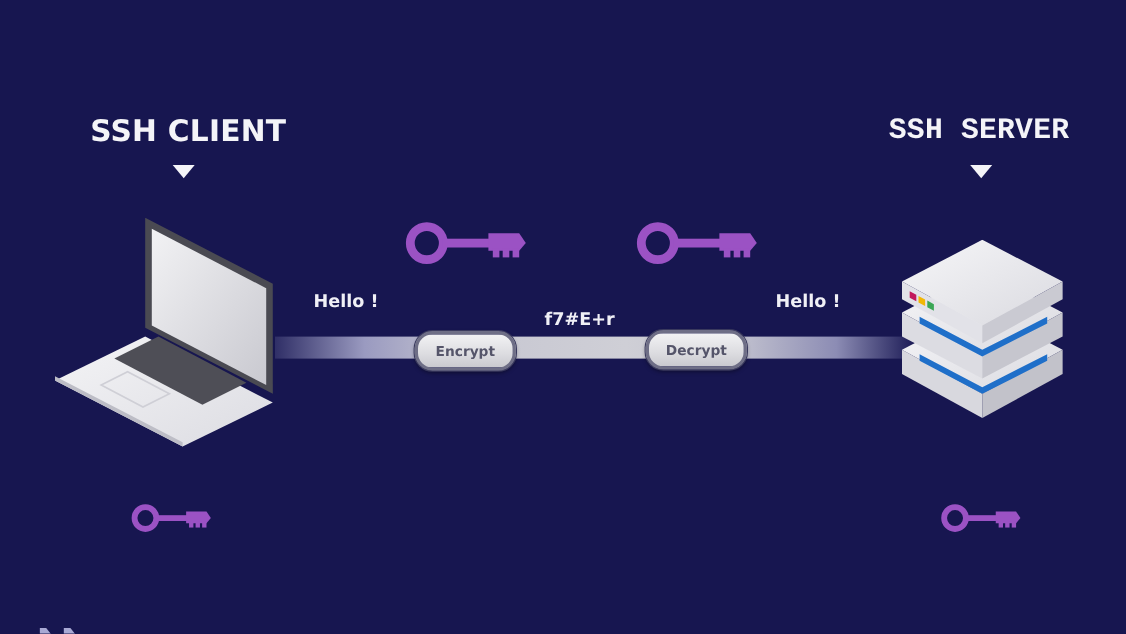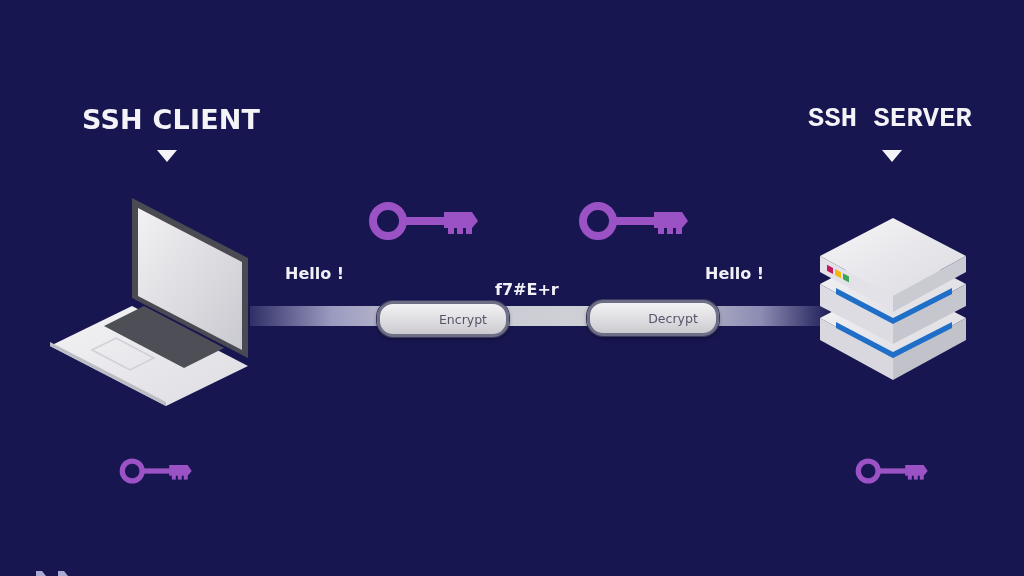--- a/index.html
+++ b/index.html
@@ -22,21 +22,21 @@
   .pipe {
     position:absolute; left:250px; top:306px; width:580px; height:20px;
     background:linear-gradient(90deg, rgba(120,120,170,0.25) 0%, #9a9ac0 14%, #c7c7d2 30%, #cfcfd6 55%, #c4c4d0 72%, #8c8cb4 88%, rgba(60,60,120,0.2) 100%);
   }
   .pill {
     position:absolute; height:30px; border-radius:16px;
     background:linear-gradient(180deg,#f2f2f4 0%,#dcdce0 60%,#c9c9cf 100%);
     border:3px solid #6e6e86;
     box-shadow:0 0 0 1px #3a3a5e, 0 2px 4px rgba(0,0,0,0.4);
     display:flex; align-items:center; justify-content:center;
-    color:#55556a; font-size:12.5px; font-weight:normal;padding-left:40px;
+    color:#55556a; font-size:12.5px; font-weight:bold;
   }
   .key svg { display:block; }
   .chev { position:absolute; }
 </style>
 </head>
 <body>
 
 <div class="abs title" style="left:82px; top:104px;">SSH CLIENT</div>
 <div class="abs down-tri" style="left:157px; top:150px;"></div>
 

